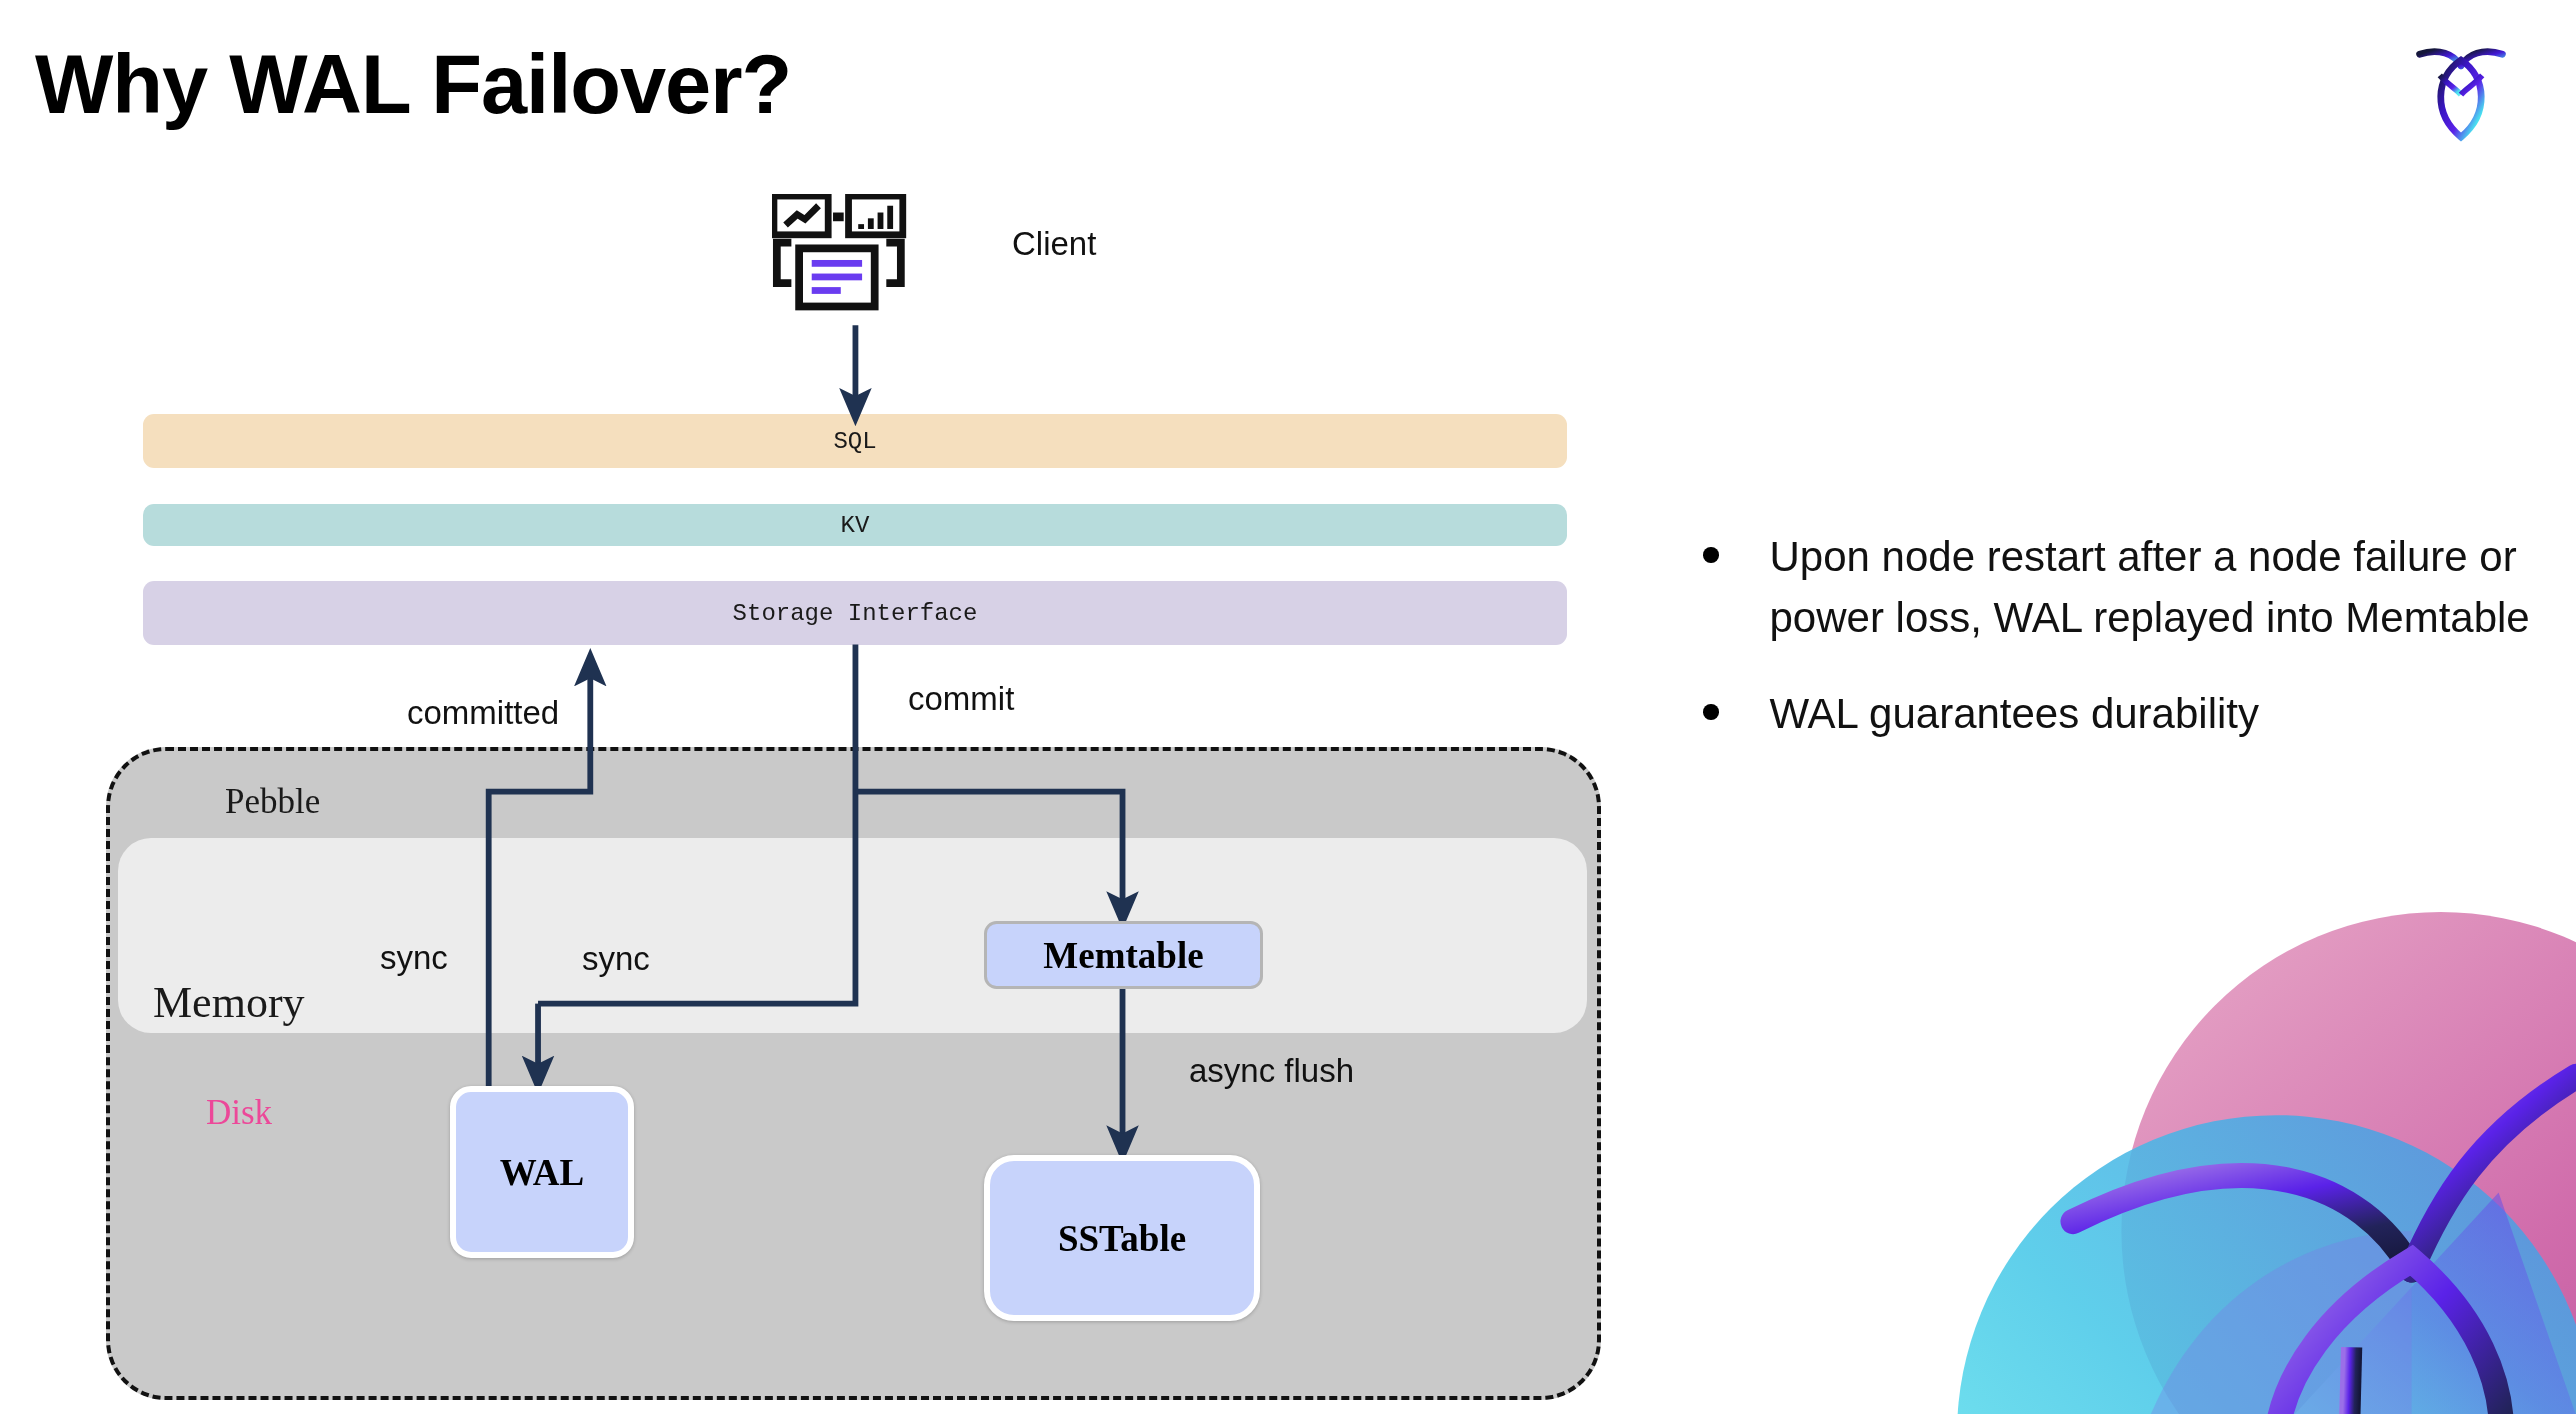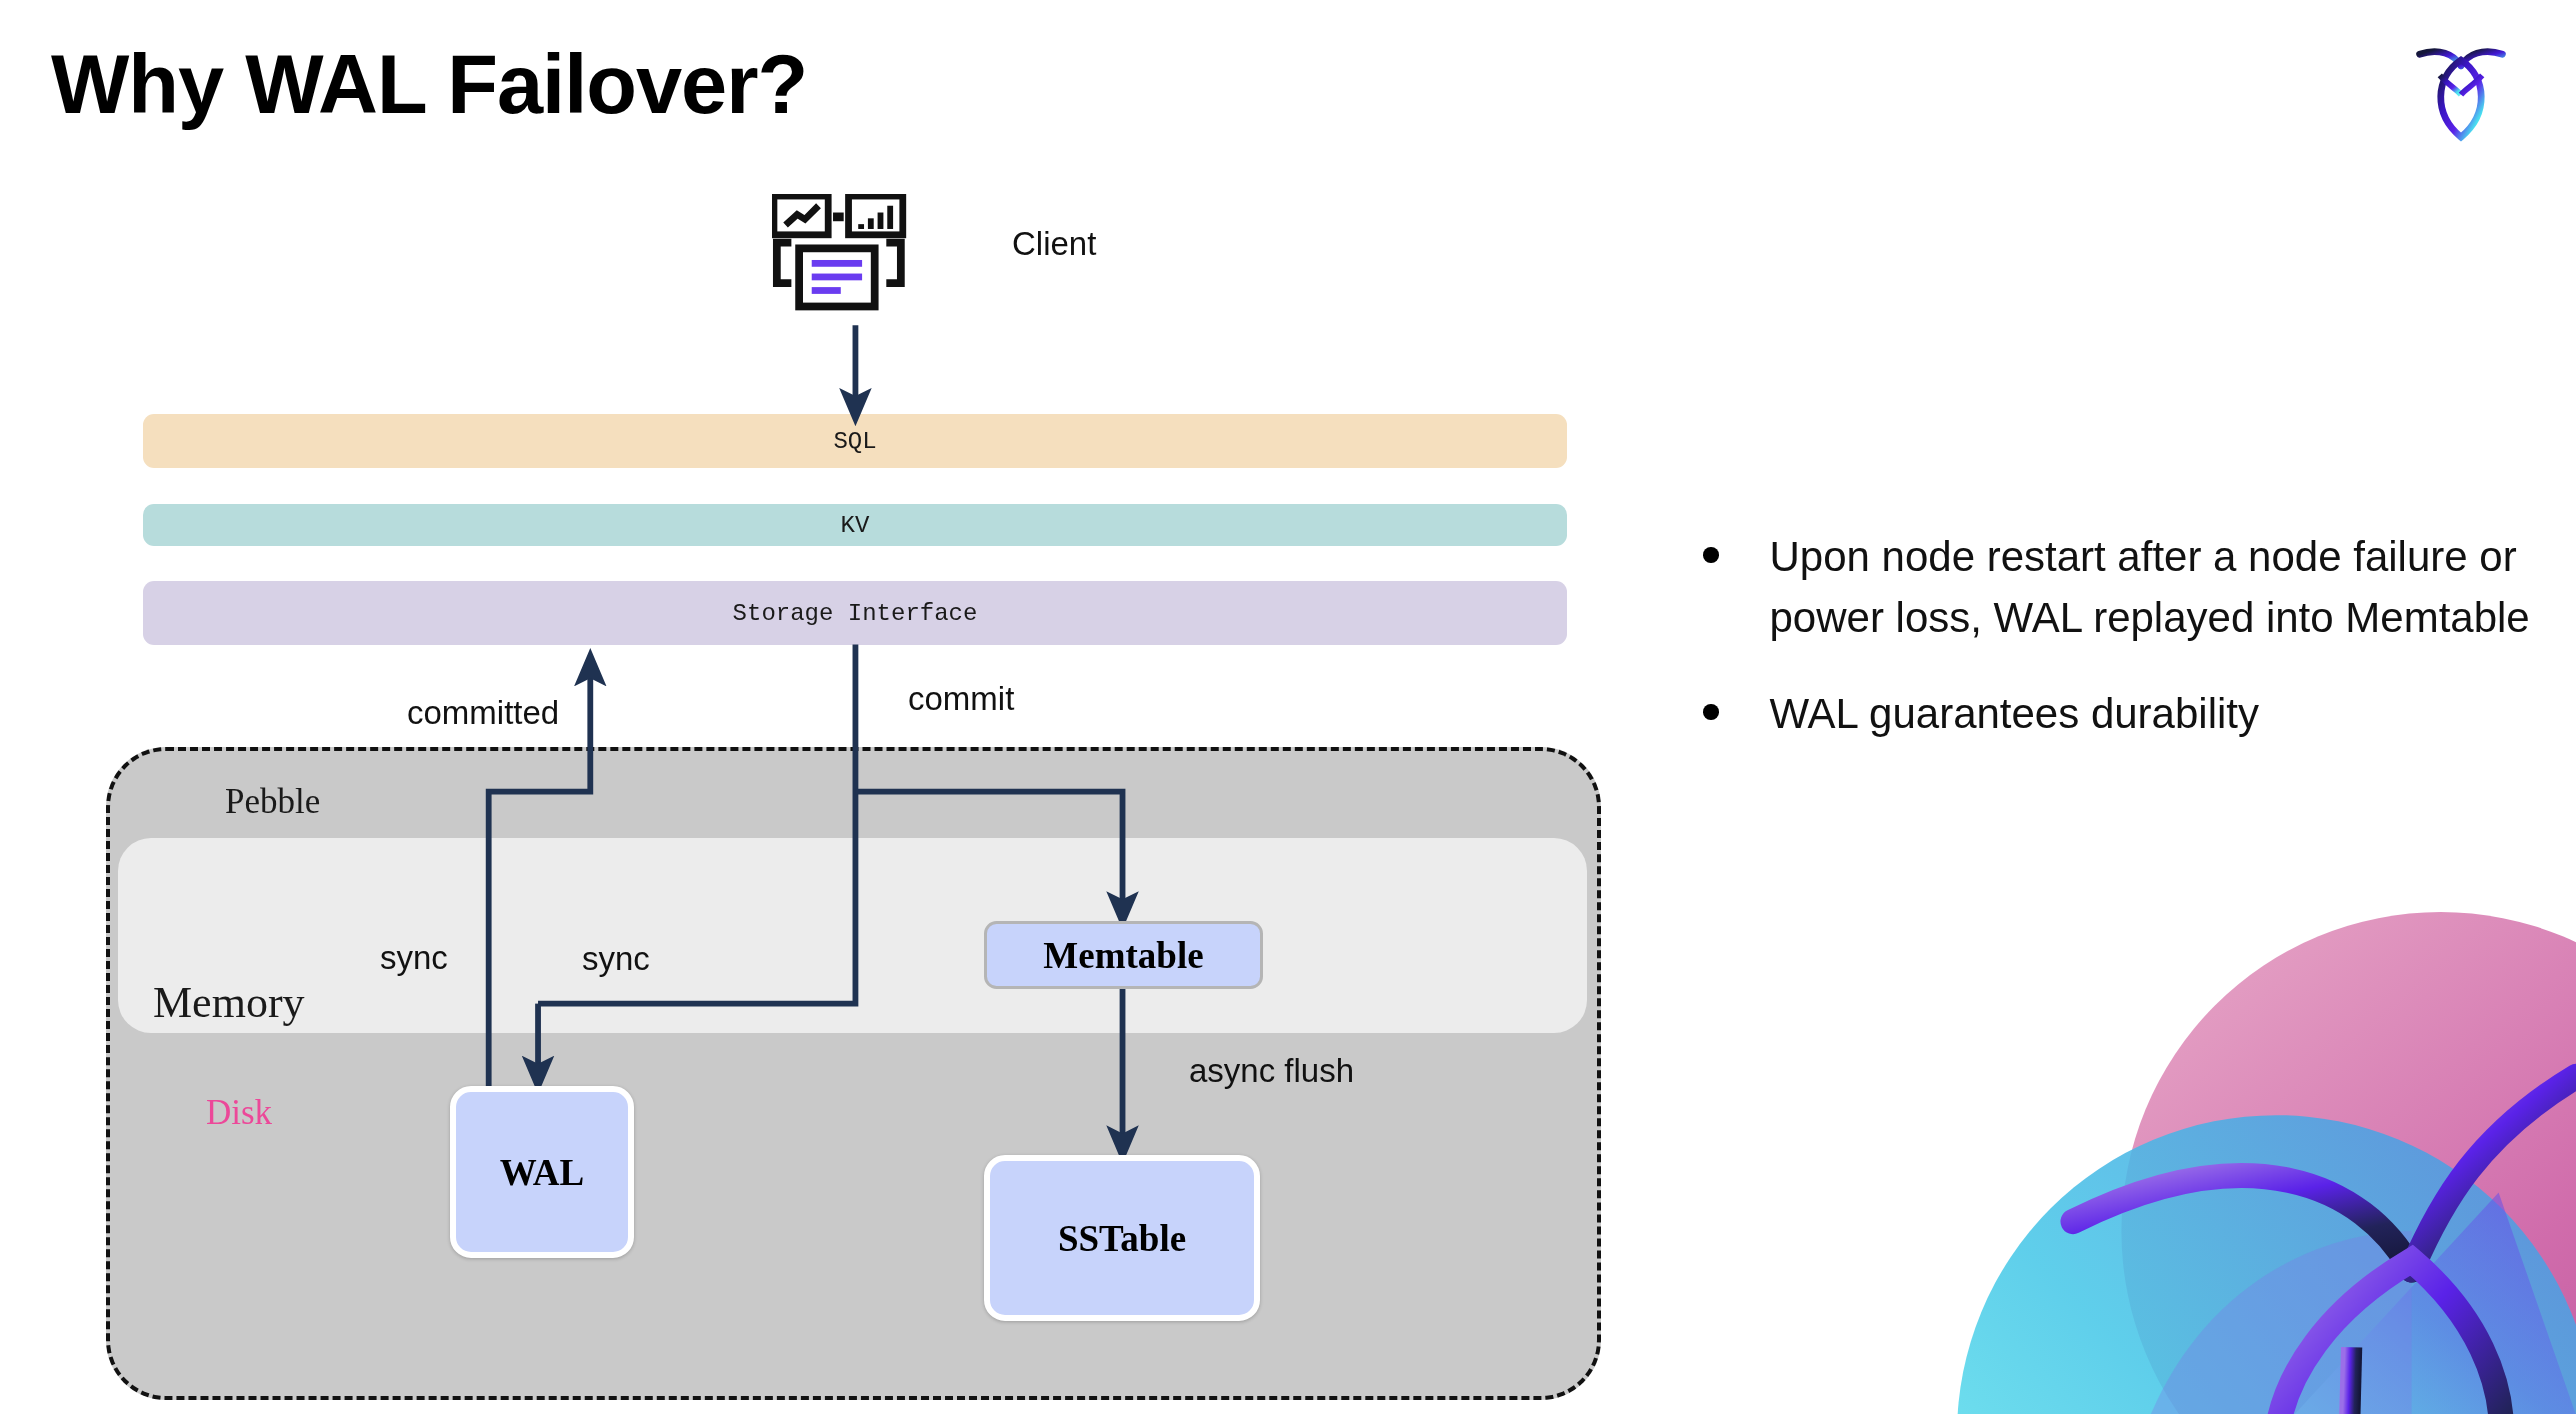--- a/index.html
+++ b/index.html
@@ -20,21 +20,20 @@
     position: absolute;
     left: 35px;
     top: 41px;
     font-family: "Liberation Sans", sans-serif;
     font-weight: bold;
     font-size: 83px;
     letter-spacing: -1px;
     color: #000000;
     white-space: nowrap;
     line-height: 1.05;
-    margin-left: 16px;
   }
 
   
   #brand-logo {
     position: absolute;
     left: 2408px;
     top: 31px;
     width: 106px;
     height: 112px;
   }
@@ -139,21 +138,21 @@
     box-shadow: 0 1px 3.9px rgba(0,0,0,0.22);
   }
   #node-memtable {
     left: 984px; top: 921px; width: 279px; height: 68px;
     border-radius: 12.6px;
     border: 3.9px solid #B5B5B5;
     font-size: 37px;
   }
   #node-sstable {
     left: 984px; top: 1155px; width: 276px; height: 166px;
-    border-radius: 21px;
+    border-radius: 30px;
     border: 6.8px solid #ffffff;
     font-size: 37px;
     box-shadow: 0 1px 3.9px rgba(0,0,0,0.22);
   }
 
   
   .conn-label {
     position: absolute;
     font-family: "Liberation Sans", sans-serif;
     font-size: 33px;

